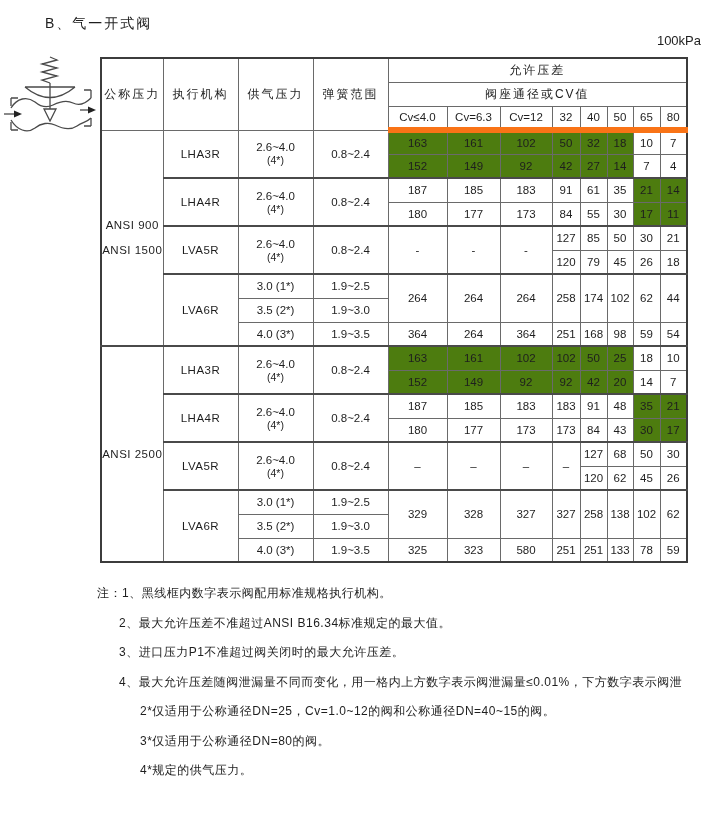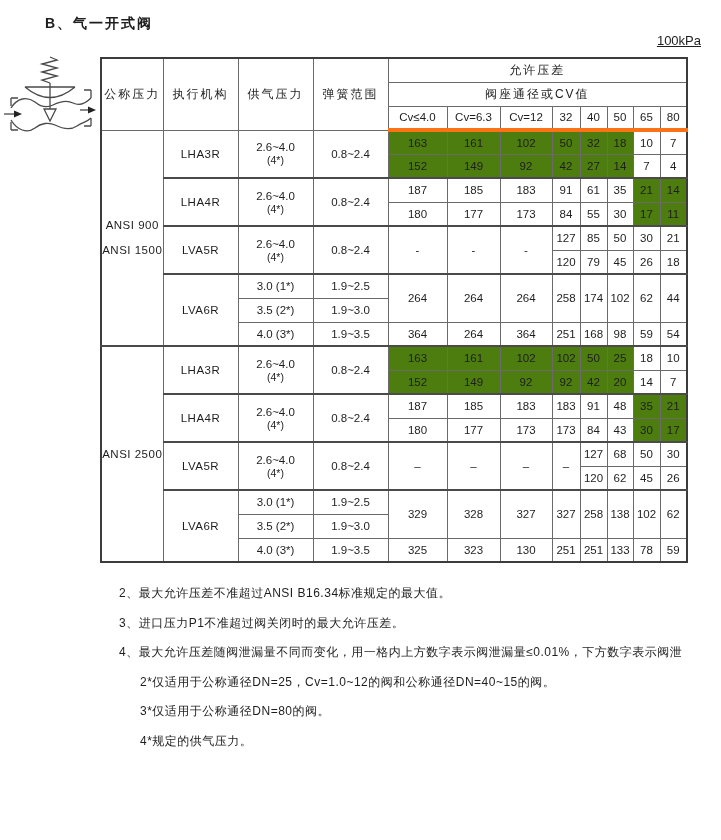--- a/index.html
+++ b/index.html
@@ -1,29 +1,29 @@
 <!DOCTYPE html>
 <html><head>
 <meta charset="utf-8">
 <style>
   html,body{margin:0;padding:0;background:#ffffff;}
   .page{position:relative;width:721px;height:840px;background:#fff;overflow:hidden;
         font-family:"Liberation Sans","DejaVu Sans",sans-serif;color:#222;}
-  .title{position:absolute;left:45px;top:15px;font-size:14px;letter-spacing:2px;color:#1e1e1e;font-weight:bold;}
-  .unit{position:absolute;right:20px;top:33px;font-size:13px;color:#1e1e1e;text-decoration:underline;}
+  .title{position:absolute;left:45px;top:15px;font-size:14px;letter-spacing:2px;color:#1e1e1e;}
+  .unit{position:absolute;right:20px;top:33px;font-size:13px;color:#1e1e1e;}
   .valve-icon{position:absolute;left:4px;top:56px;}
 
   table.spec{position:absolute;left:100px;top:57px;border-collapse:collapse;table-layout:fixed;
              width:587px;border:2px solid #3c3c3c;}
   table.spec td{border:1px solid #6a6a6a;text-align:center;vertical-align:middle;
                 font-size:11.5px;padding:0;color:#1e1e1e;}
   table.spec tr{height:24px;}
   tr.h td{font-size:12px;letter-spacing:2px;}
   tr.cvh td{font-size:11.5px;letter-spacing:0;}
-  tr.cvh td{border-bottom:4px solid #f97316;}
+  tr.cvh td{border-bottom:6px solid #f97316;}
   tr.gs td{border-top:2px solid #4a4a4a;}
   td.g{background:#4d7c0f;}
   td .sub{font-size:10.5px;margin-top:1px;}
   td.pcell{font-size:11px;letter-spacing:0.5px;}
   td.pcell .pline{margin:13px 0;}
   td.acell{font-size:11.5px;letter-spacing:0.5px;}
   td.scell{font-size:11.5px;margin-left:32px;}
 
   .notes{position:absolute;left:97px;top:586px;width:620px;font-size:12px;color:#1e1e1e;
          white-space:nowrap;}
@@ -294,31 +294,32 @@
     </tr>
     <tr>
       <td>3.5 (2*)</td>
       <td class="scell">1.9~3.0</td>
     </tr>
     <tr>
       <td>4.0 (3*)</td>
       <td class="scell">1.9~3.5</td>
       <td>325</td>
       <td>323</td>
-      <td>130</td>
+      <td>580</td>
       <td>251</td>
       <td>251</td>
       <td>133</td>
       <td>78</td>
       <td>59</td>
     </tr>
   </tbody>
     </table>
 
   <div class="notes">
+    <div class="note"><span>注：</span><span>1、黑线框内数字表示阀配用标准规格执行机构。</span></div>
     <div class="note ind1">2、最大允许压差不准超过ANSI B16.34标准规定的最大值。</div>
     <div class="note ind1">3、进口压力P1不准超过阀关闭时的最大允许压差。</div>
     <div class="note ind1">4、最大允许压差随阀泄漏量不同而变化，用一格内上方数字表示阀泄漏量≤0.01%，下方数字表示阀泄</div>
     <div class="note ind2">2*仅适用于公称通径DN=25，Cv=1.0~12的阀和公称通径DN=40~15的阀。</div>
     <div class="note ind2">3*仅适用于公称通径DN=80的阀。</div>
     <div class="note ind2">4*规定的供气压力。</div>
   </div>
 
 </div>
 

